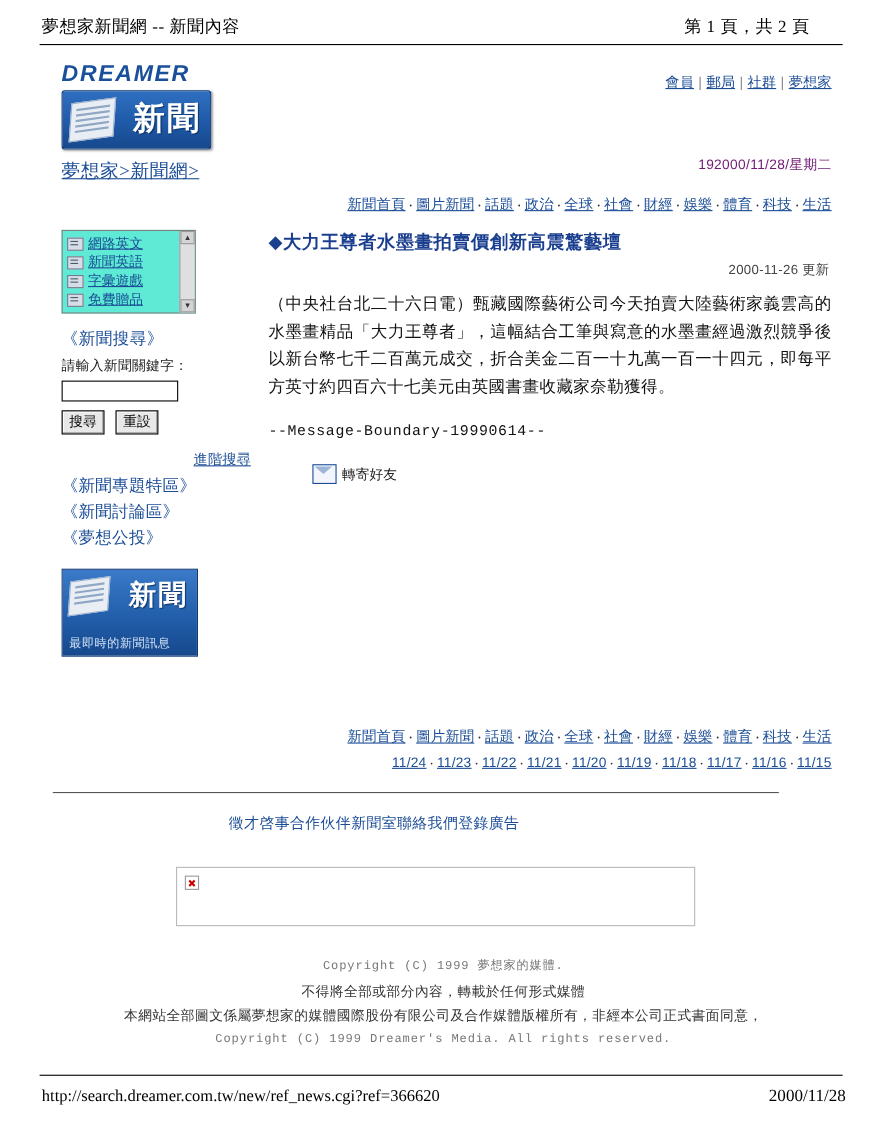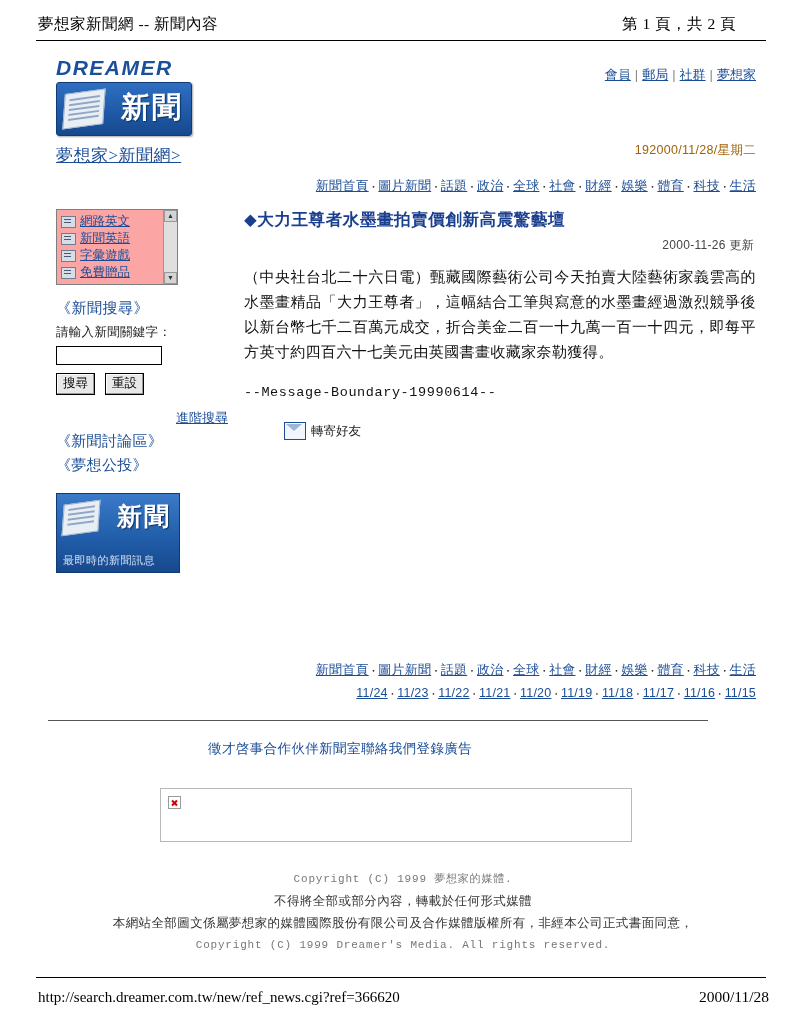--- a/index.html
+++ b/index.html
@@ -162,21 +162,21 @@
     color: #1b4d96;
     text-decoration: underline;
     letter-spacing: .5px;
   }
   .date-stamp {
     position: absolute;
     right: 2px;
     top: 2px;
     font-family: "Liberation Sans", sans-serif;
     font-size: 12.5px;
-    color: #a16207;
+    color: #701a75;
     letter-spacing: .3px;
   }
 
   
   .cat-nav {
     text-align: right;
     font-family: "Liberation Sans", sans-serif;
     font-size: 13px;
     color: #1b4d96;
     padding-right: 2px;
@@ -209,21 +209,21 @@
     position: absolute;
     left: 196px;
     top: 0;
     width: 512px;
   }
 
   
   .menu-box {
     width: 122px;
     border: 1px solid #7f7f7f;
-    background: #fca5a5;
+    background: #5eead4;
     padding: 3px 19px 3px 4px;
     box-sizing: border-box;
     position: relative;
   }
   .menu-box .row {
     display: flex;
     align-items: center;
     height: 17px;
     font-family: "Liberation Sans", sans-serif;
     font-size: 12.5px;
@@ -592,20 +592,21 @@
         </div>
 
         <div class="search-title">《新聞搜尋》</div>
         <div class="search-label">請輸入新聞關鍵字：</div>
         <input class="search-input" type="text" placeholder="" style="">
         <div class="btn-row">
           <button class="btn">搜尋</button>
           <button class="btn">重設</button>
         </div>
         <div class="adv-search">進階搜尋</div>
+        <div class="left-link">《新聞專題特區》</div>
         <div class="left-link">《新聞討論區》</div>
         <div class="left-link">《夢想公投》</div>
 
         <div class="promo-box">
           <div class="paper"></div>
           <div class="cn">新聞</div>
           <div class="tagline">最即時的新聞訊息</div>
         </div>
       </div>
 

